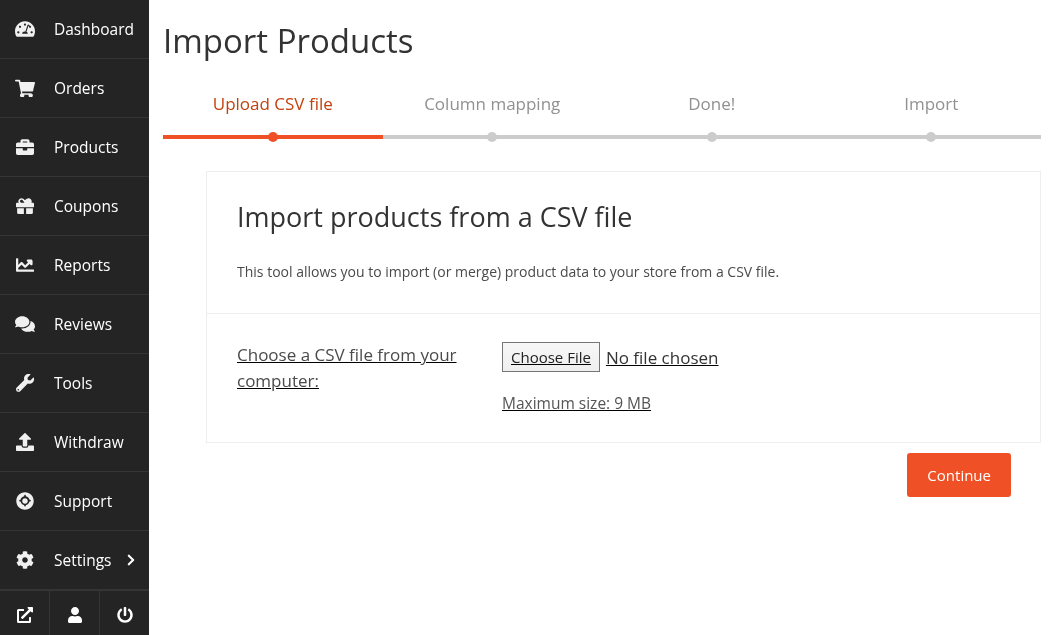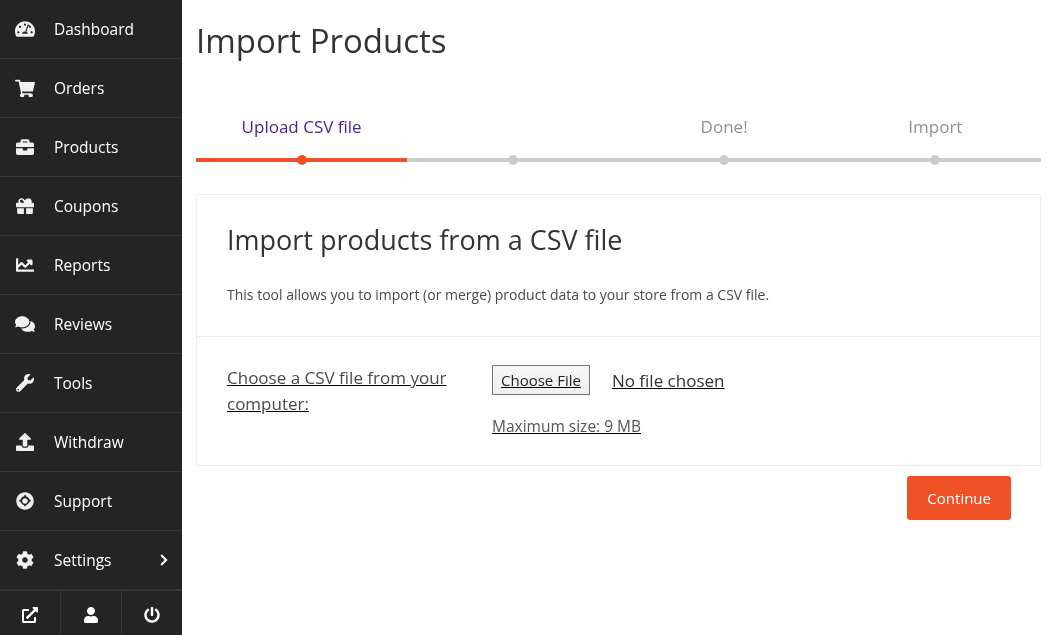--- a/index.html
+++ b/index.html
@@ -5,21 +5,21 @@
 * { box-sizing: border-box; margin: 0; padding: 0; }
 body {
   font-family: "Open Sans", -apple-system, BlinkMacSystemFont, "Segoe UI", Roboto, sans-serif;
   background: #fff;
   width: 1055px;
   height: 635px;
   overflow: hidden;
   display: flex;
 }
 .sidebar {
-  width: 182px;
+  width: 149px;
   background: #242424;
   display: flex;
   flex-direction: column;
 }
 .sidebar-item {
   display: flex;
   align-items: center;
   padding: 18px 14px;
   color: #fff;
   cursor: pointer;
@@ -54,36 +54,36 @@
 .sidebar-bottom .bottom-btn:last-child { border-right: none; }
 .main {
   flex: 1;
   padding: 18px 14px 14px 14px;
   position: relative;
 }
 .page-title {
   font-size: 33px;
   font-weight: 400;
   color: #333;
-  margin-bottom: 52px;
+  margin-bottom: 29px;
 }
 .stepper {
   display: flex;
 }
 .step {
   flex: 1;
   text-align: center;
   position: relative;
   padding-bottom: 24px;
 }
 .step-label {
   font-size: 17px;
   color: #919191;
 }
-.step.active .step-label { color: #4c1d95; }
+.step.active .step-label { color: #c2410c; }
 .step::after {
   content: "";
   position: absolute;
   left: 0; right: 0; bottom: 0;
   height: 4px;
   background: #ccc;
 }
 .step.active::after { background: #f05025; }
 .step .dot {
   position: absolute;
@@ -92,20 +92,21 @@
   transform: translateX(-50%);
   width: 10px; height: 10px;
   border-radius: 50%;
   background: #ccc;
 }
 .step.active .dot { background: #f05025; }
 .card {
   background: #fff;
   border: 1px solid #eee;
   margin-top: 32px;
+  margin-left: 43px;
 }
 .card-body { padding: 26px 30px 30px 30px; }
 .card-title {
   font-size: 27px;
   font-weight: 400;
   color: #333;
   margin-bottom: 26px;
 }
 .card-desc {
   font-size: 14px;
@@ -122,21 +123,21 @@
 }
 .form-label {
   width: 265px;
   font-size: 17px;
   color: #4a4a4a;
   line-height: 1.5;
 }
 .form-control {
   flex: 1;
 }
-.file-row { display: flex; align-items: center; margin-bottom: 20px; gap: 16px; }
+.file-row { display: flex; align-items: center; margin-bottom: 20px; }
 .choose-file-btn {
   background: #efefef;
   background: linear-gradient(#f7f7f7,#efefef);
   border: 1px solid #767676;
   padding: 4px 8px;
   font-size: 15px;
   color: #222;
   cursor: pointer;
   font-family: inherit;
 }
@@ -282,20 +283,21 @@
 
 <main class="main">
   <h1 class="page-title">Import Products</h1>
 
   <div class="stepper">
     <div class="step active">
       <span class="step-label">Upload CSV file</span>
       <span class="dot"></span>
     </div>
     <div class="step">
+      <span class="step-label">Column mapping</span>
       <span class="dot"></span>
     </div>
     <div class="step">
       <span class="step-label">Done!</span>
       <span class="dot"></span>
     </div>
     <div class="step">
       <span class="step-label">Import</span>
       <span class="dot"></span>
     </div>

